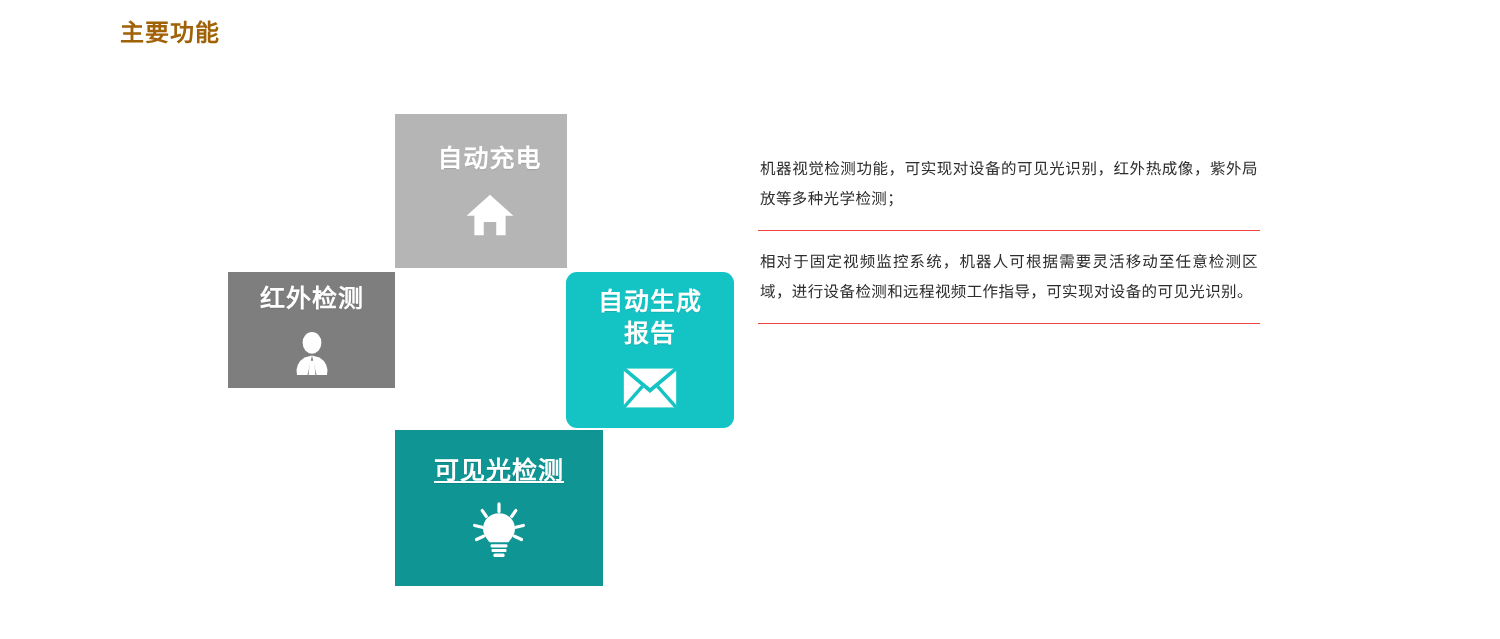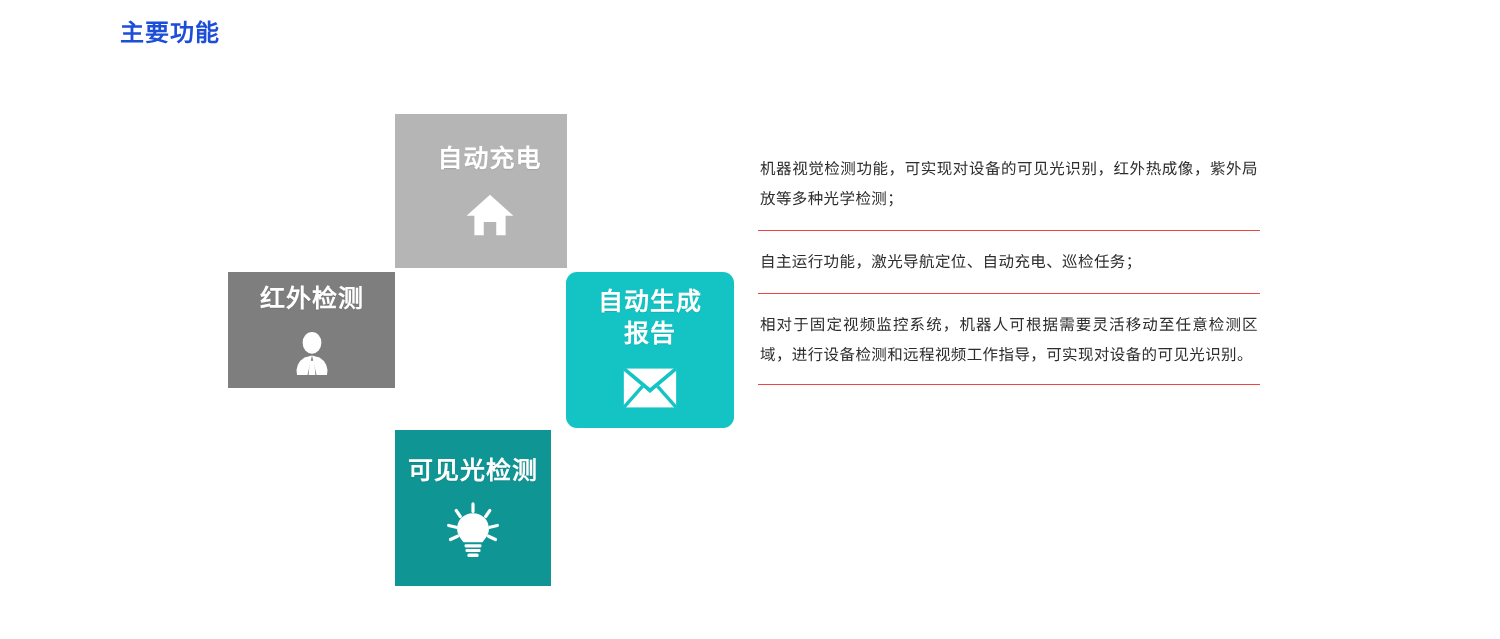--- a/index.html
+++ b/index.html
@@ -17,21 +17,21 @@
     -webkit-font-smoothing: antialiased;
   }
 
   
   .page-title {
     position: absolute;
     left: 120px;
     top: 16px;
     font-size: 24px;
     font-weight: bold;
-    color: #1d4ed8;
+    color: #a16207;
     letter-spacing: 1px;
     line-height: 1.4;
   }
 
   
   .tile-cross {
     position: absolute;
     left: 228px;
     top: 114px;
     width: 506px;
@@ -72,21 +72,21 @@
     left: 0px; top: 158px; width: 168px; height: 116px;
   }
   #tile-center-blank {
     left: 167px; top: 158px; width: 172px; height: 156px;
     background: #ffffff;
   }
   #tile-report {
     left: 338px; top: 158px; width: 168px; height: 156px; border-radius: 11px;
   }
   #tile-visible {
-    left: 167px; top: 316px; width: 156px; height: 156px;
+    left: 167px; top: 316px; width: 208px; height: 156px; text-decoration: underline;
   }
   #tile-report .tile-icon { margin-top: 12px; }
   #tile-visible .tile-icon { margin-top: 16px; height: 60px; width: 60px; }
   #tile-infrared .tile-icon { margin-top: 16px; width: 48px; height: 48px; }
   #tile-auto-charge .tile-icon { margin-top: 16px; width: 50px; height: 50px; }
 
   
   .feature-list {
     position: absolute;
     left: 758px;
@@ -178,18 +178,15 @@
     </span>
   </div>
 
 </div>
 
 <div class="feature-list">
   <div class="feature-item">
     <p class="feature-text">机器视觉检测功能，可实现对设备的可见光识别，红外热成像，紫外局放等多种光学检测；</p>
   </div>
   <div class="feature-item">
-    <p class="feature-text">自主运行功能，激光导航定位、自动充电、巡检任务；</p>
-  </div>
-  <div class="feature-item">
     <p class="feature-text">相对于固定视频监控系统，机器人可根据需要灵活移动至任意检测区域，进行设备检测和远程视频工作指导，可实现对设备的可见光识别。</p>
   </div>
 </div>
 
 </body></html>

